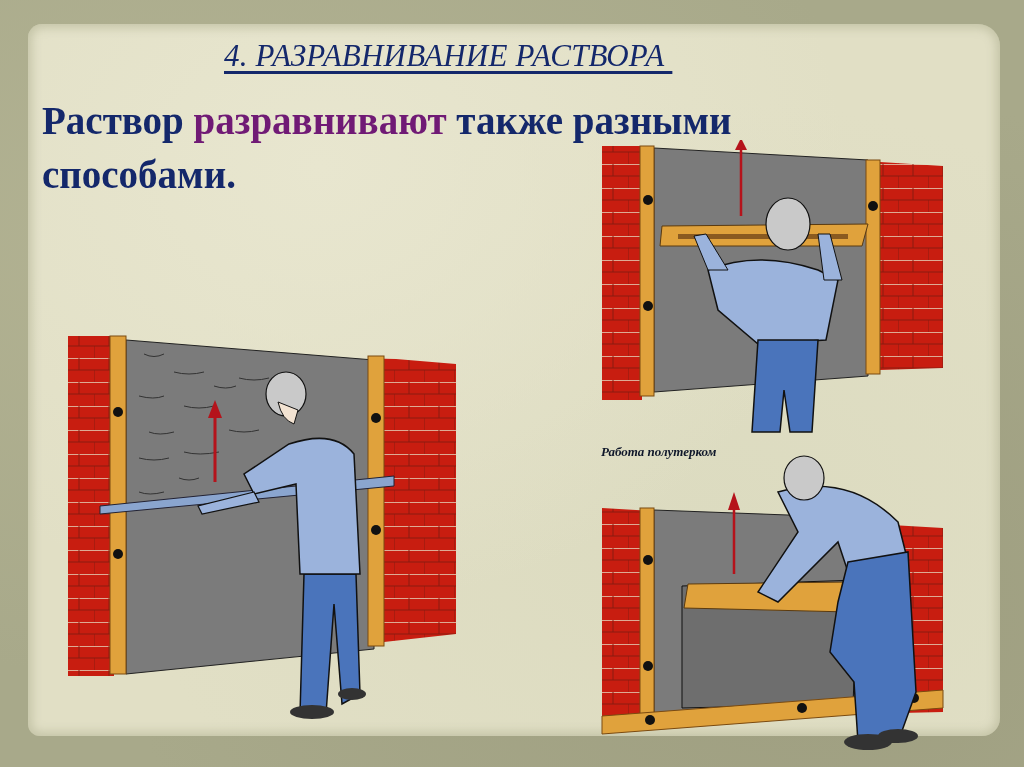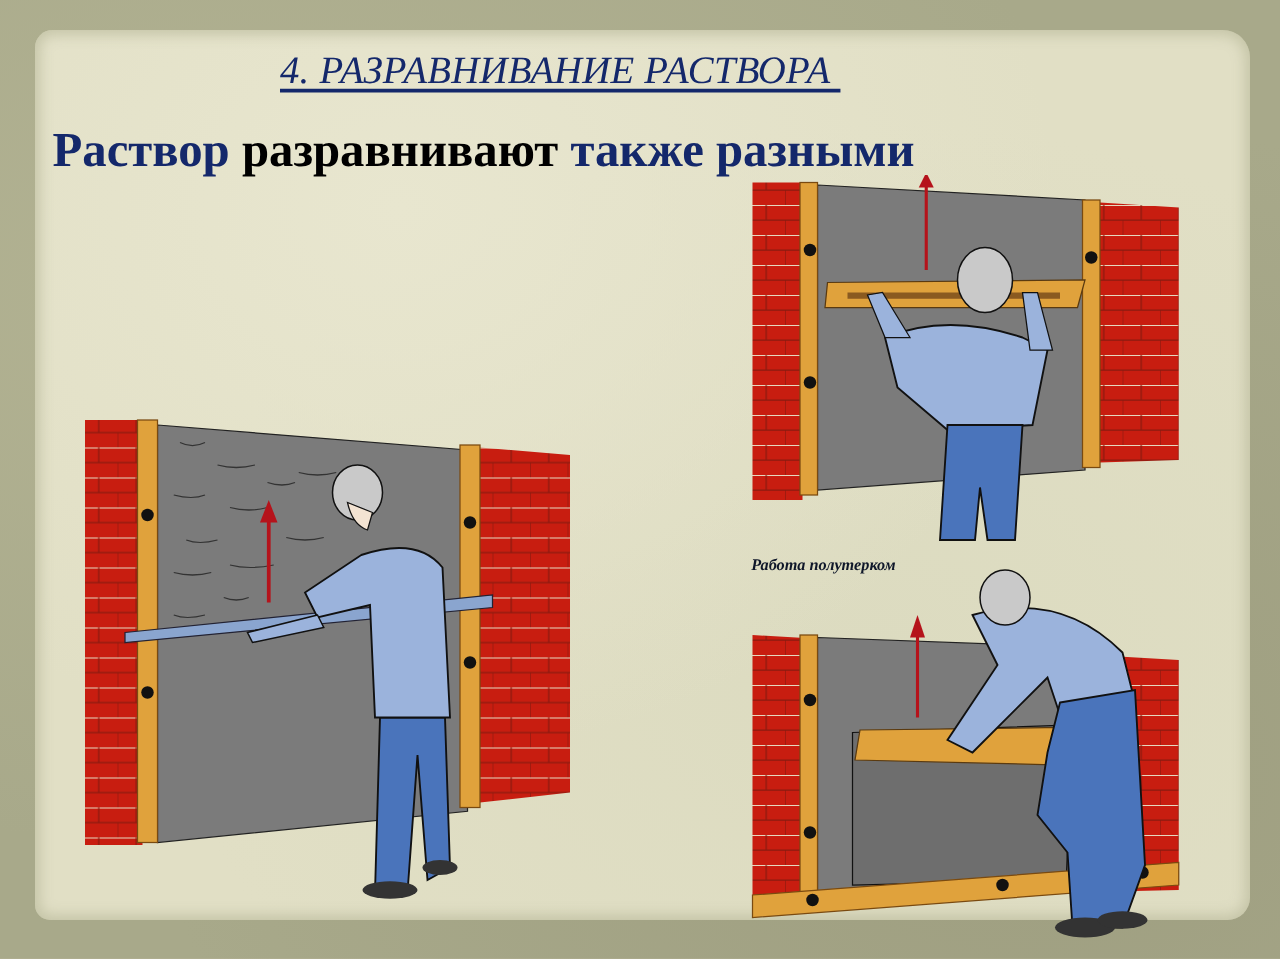--- a/index.html
+++ b/index.html
@@ -10,35 +10,36 @@
       #a8a98a; }
   .paper { position:absolute; left:28px; top:24px; width:972px; height:712px;
       background:
         radial-gradient(ellipse at 30% 20%, #e8e6cf 0%, transparent 55%),
         radial-gradient(ellipse at 70% 70%, #dcdbc0 0%, transparent 60%),
         #e1dfc5;
       border-radius:14px 22px 18px 12px;
       box-shadow: 0 0 10px 4px rgba(190,190,160,0.8) inset; }
   .title { position:absolute; left:224px; top:38px; font-style:italic; font-size:31px; color:#14286b; text-decoration:underline; text-decoration-thickness:3px; text-underline-offset:5px; letter-spacing:0.2px; white-space:pre; }
   .body-text { position:absolute; left:42px; top:94px; font-weight:bold; font-size:39px; line-height:54px; color:#14286b; }
-  .body-text .hl { color:#000000; }
+  .body-text .hl { color:#701a75; }
   .caption { position:absolute; left:601px; top:444px; font-family:"Liberation Serif", serif; font-style:italic; font-weight:bold; font-size:13px; color:#0f172a; }
   .illus { position:absolute; }
   svg { display:block; }
 </style>
 </head>
 <body>
 
 <div class="frame"></div>
 <div class="paper"></div>
 
 <div class="title">4. РАЗРАВНИВАНИЕ РАСТВОРА </div>
 
 <div class="body-text">
   <div><span>Раствор </span><span class="hl">разравнивают</span><span> также разными</span></div>
+  <div>способами.</div>
 </div>
 
 <div class="illus" style="left:64px;top:334px;">
 <svg width="400" height="390" viewBox="0 0 400 390">
   <defs>
     <pattern id="brick1" width="30" height="24" patternUnits="userSpaceOnUse">
       <rect width="30" height="24" fill="#c81d10"></rect>
       <line x1="0" y1="0" x2="30" y2="0" stroke="#e6d9c0" stroke-width="1.5"></line>
       <line x1="0" y1="12" x2="30" y2="12" stroke="#8a1a10" stroke-width="1"></line>
       <line x1="15" y1="0" x2="15" y2="12" stroke="#8a1a10" stroke-width="1"></line>

